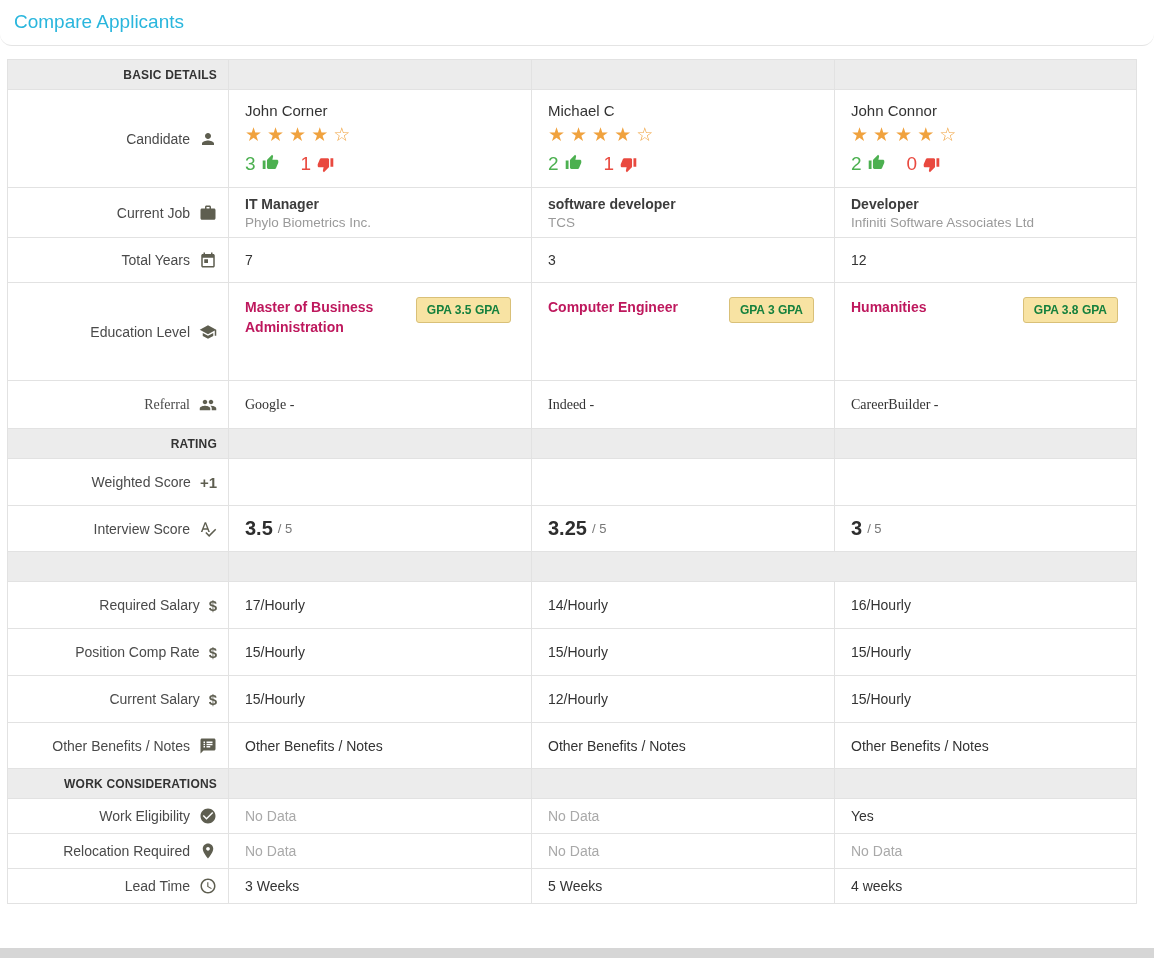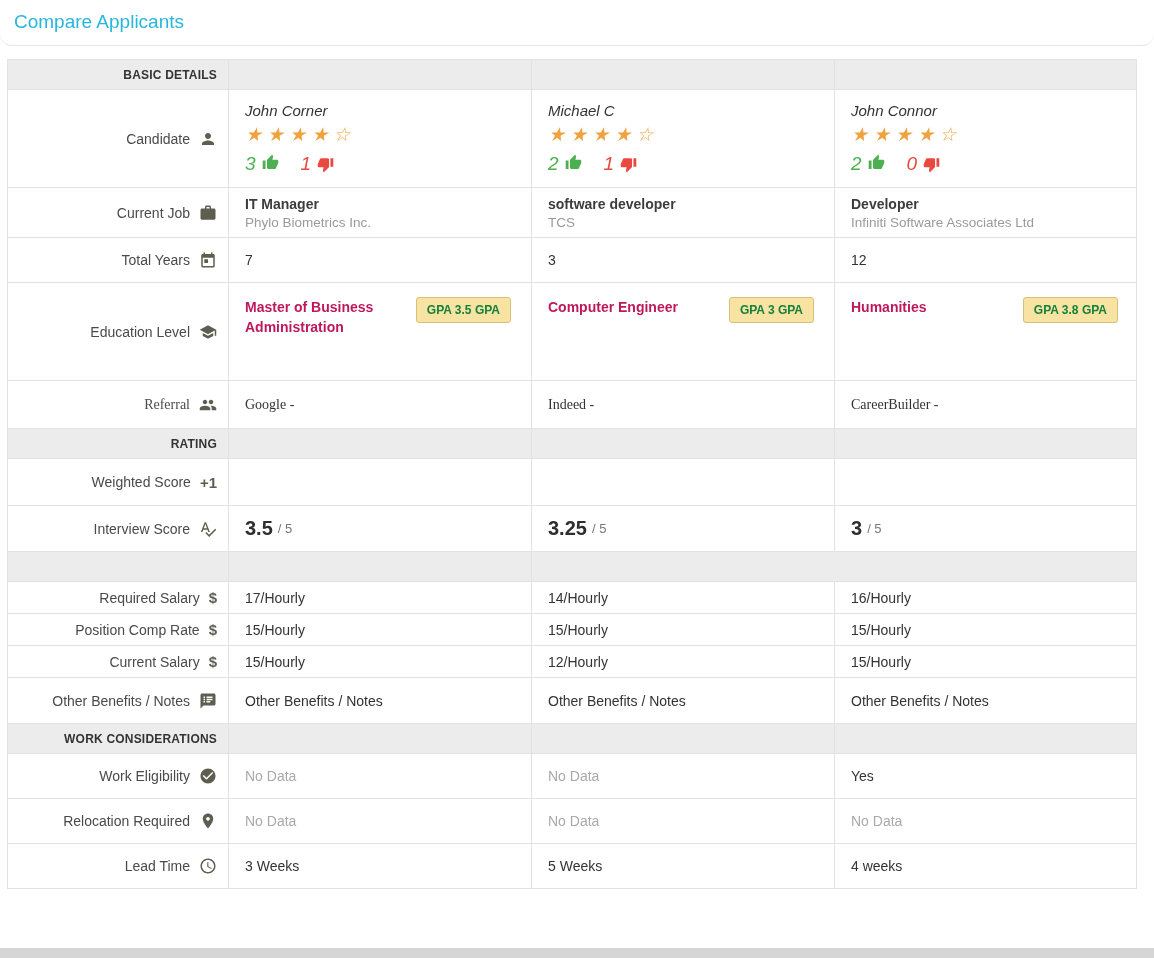--- a/index.html
+++ b/index.html
@@ -36,26 +36,26 @@
   .muted { color:#a9a9a9;text-align:center; }
 
   
   .row-candidate { height:98px; }
   .row-job       { height:50px; }
   .row-years     { height:45px; }
   .row-education { height:98px; }
   .row-referral  { height:48px;font-family:Liberation Serif, serif; }
   .row-weighted  { height:47px; }
   .row-interview { height:46px; }
-  .row-salary    { height:32px; }
+  .row-salary    { height:47px; }
   .row-benefits  { height:46px; }
-  .row-work      { height:45px; }
-
-  
-  .cand-cell { padding:12px 16px 0 16px; display:block;font-style:italic; }
+  .row-work      { height:35px; }
+
+  
+  .cand-cell { padding:12px 16px 0 16px; display:block; }
   .cand-name { font-size:15px; color:#333; margin-bottom:5px; }
   .stars { font-size:19px; letter-spacing:5px; line-height:1.2; margin-bottom:5px; }
   .star.f { color:#f0a23e; }
   .star.e { color:#f0a23e; }
   .thumbs { display:flex; align-items:center; gap:6px; }
   .thumb-count { font-size:19px; font-weight:400; }
   .up   { color:#4cb050; }
   .down { color:#e9493f; }
   .thumb-icn svg { width:17px; height:17px; }
   .thumb-icn.upfill svg  { fill:#4cb050; }

